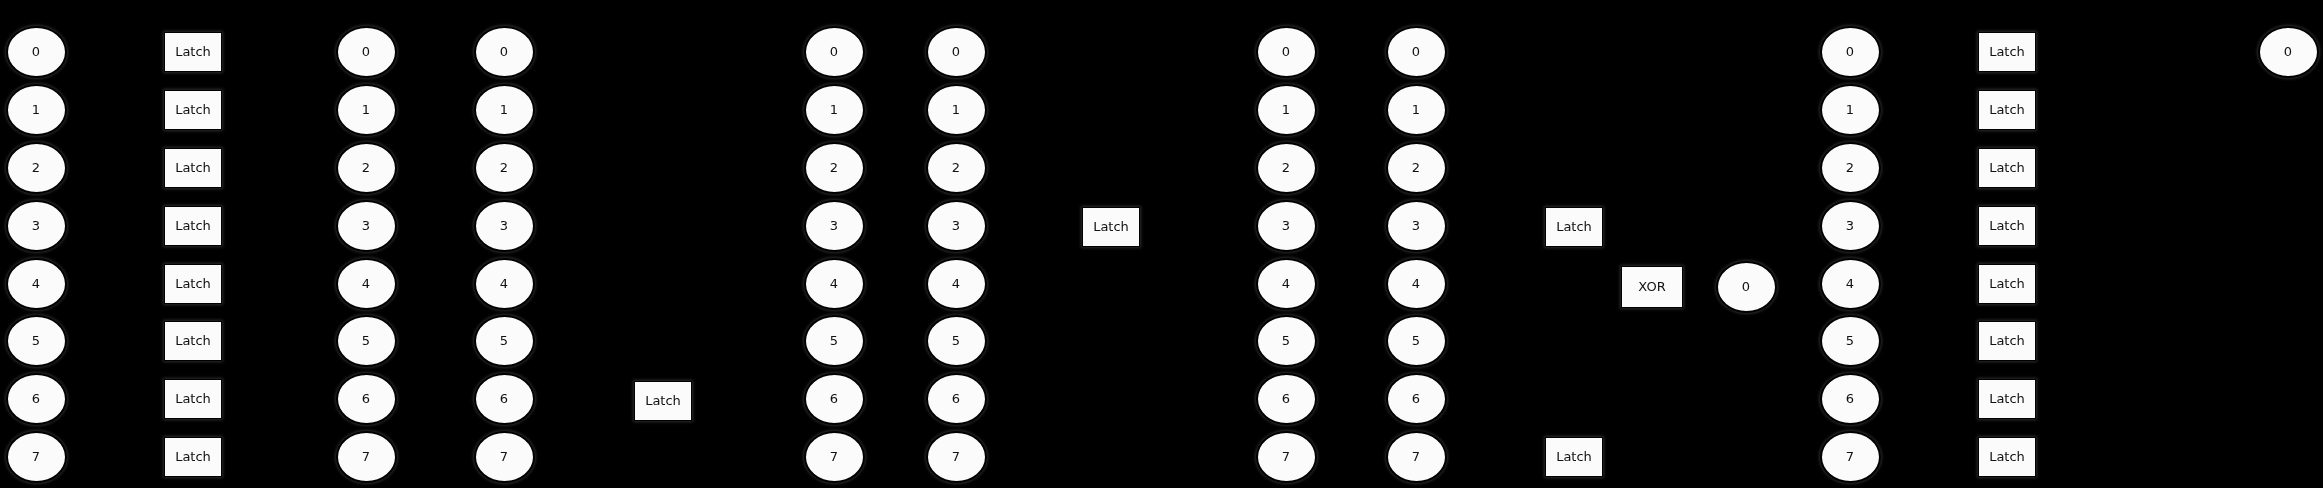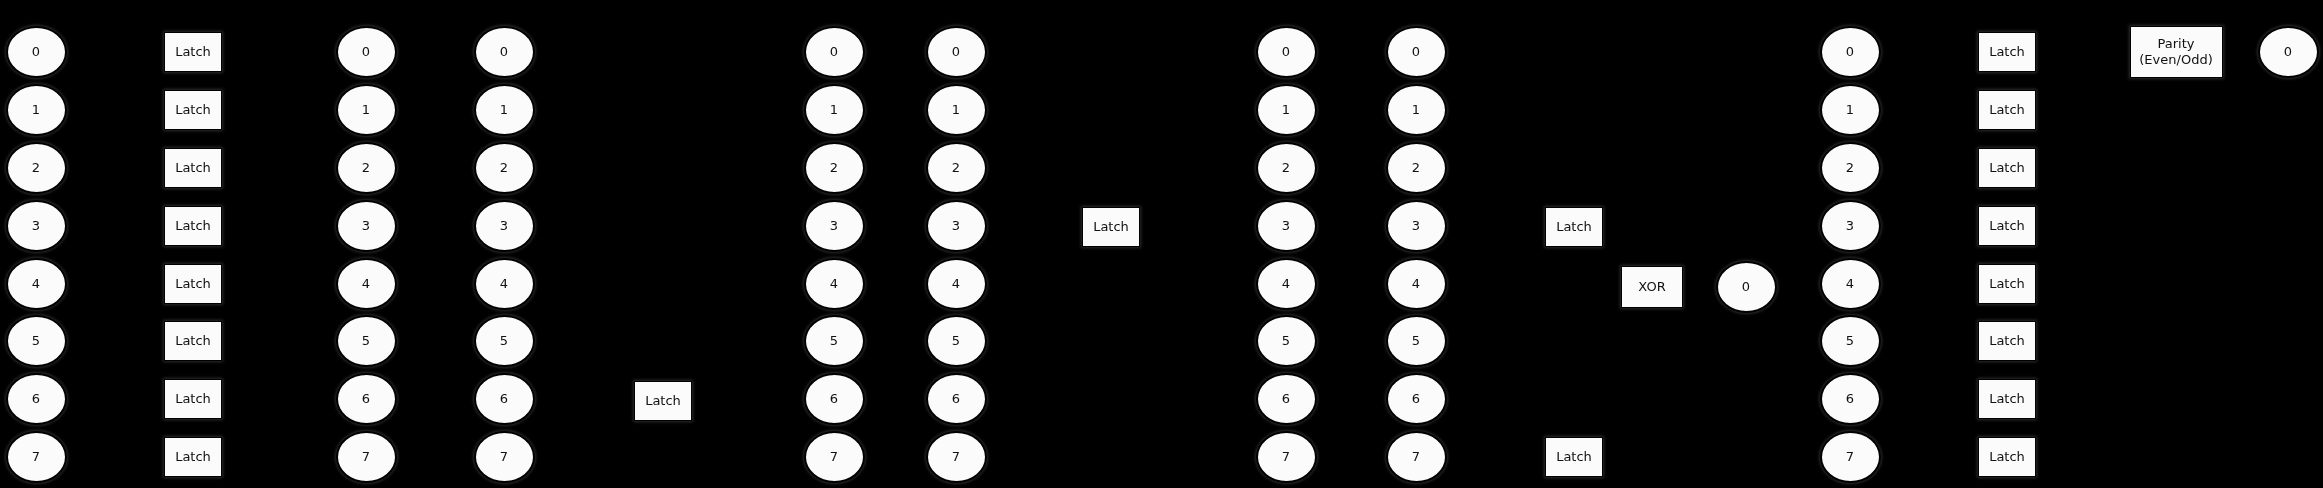--- a/index.html
+++ b/index.html
@@ -125,16 +125,14 @@
     <div class="node box" style="left: 1978px; top: 264px;">Latch</div>
     <div class="node box" style="left: 1978px; top: 321px;">Latch</div>
     <div class="node box" style="left: 1978px; top: 379px;">Latch</div>
     <div class="node box" style="left: 1978px; top: 437px;">Latch</div>
     <div class="node box" style="left: 634px; top: 381px;">Latch</div>
     <div class="node box" style="left: 1082px; top: 207px;">Latch</div>
     <div class="node box" style="left: 1545px; top: 207px;">Latch</div>
     <div class="node box" style="left: 1545px; top: 437px;">Latch</div>
     <div class="node box" style="width: 62px; height: 42px; left: 1621px; top: 266px;">XOR</div>
     <div class="node ellipse" style="left: 1715.5px; top: 261px;">0</div>
-    <div class="node box" style="width: 93px; height: 52px; left: 2129.5px; top: 26px;">Parity
-(Even/Odd)</div>
     <div class="node ellipse" style="left: 2257.5px; top: 26px;">0</div>
   </div>
 
 </body></html>

